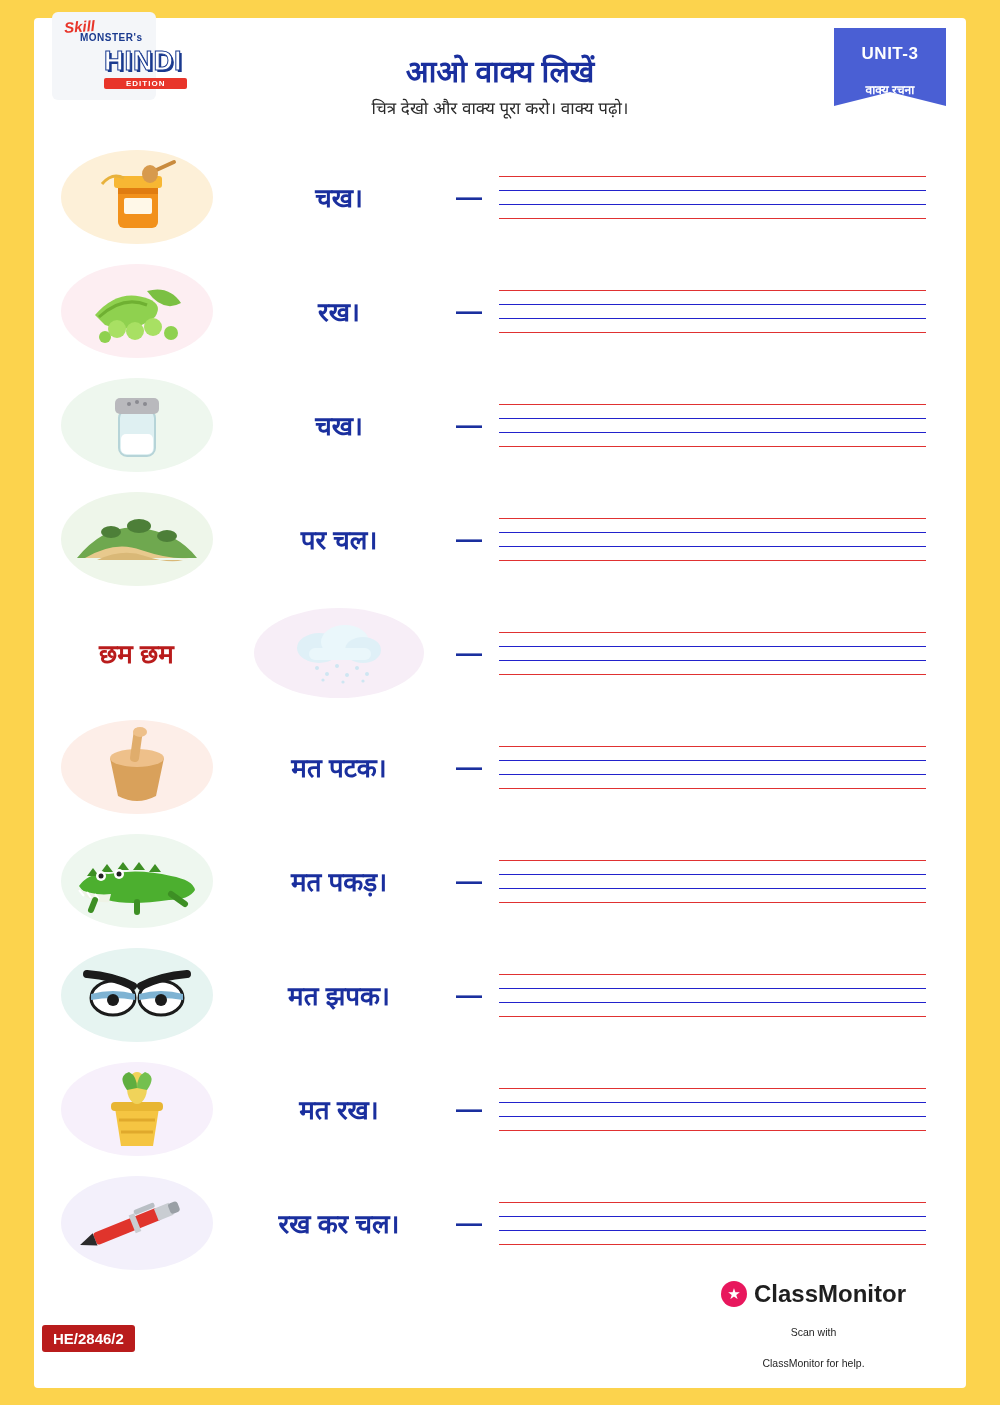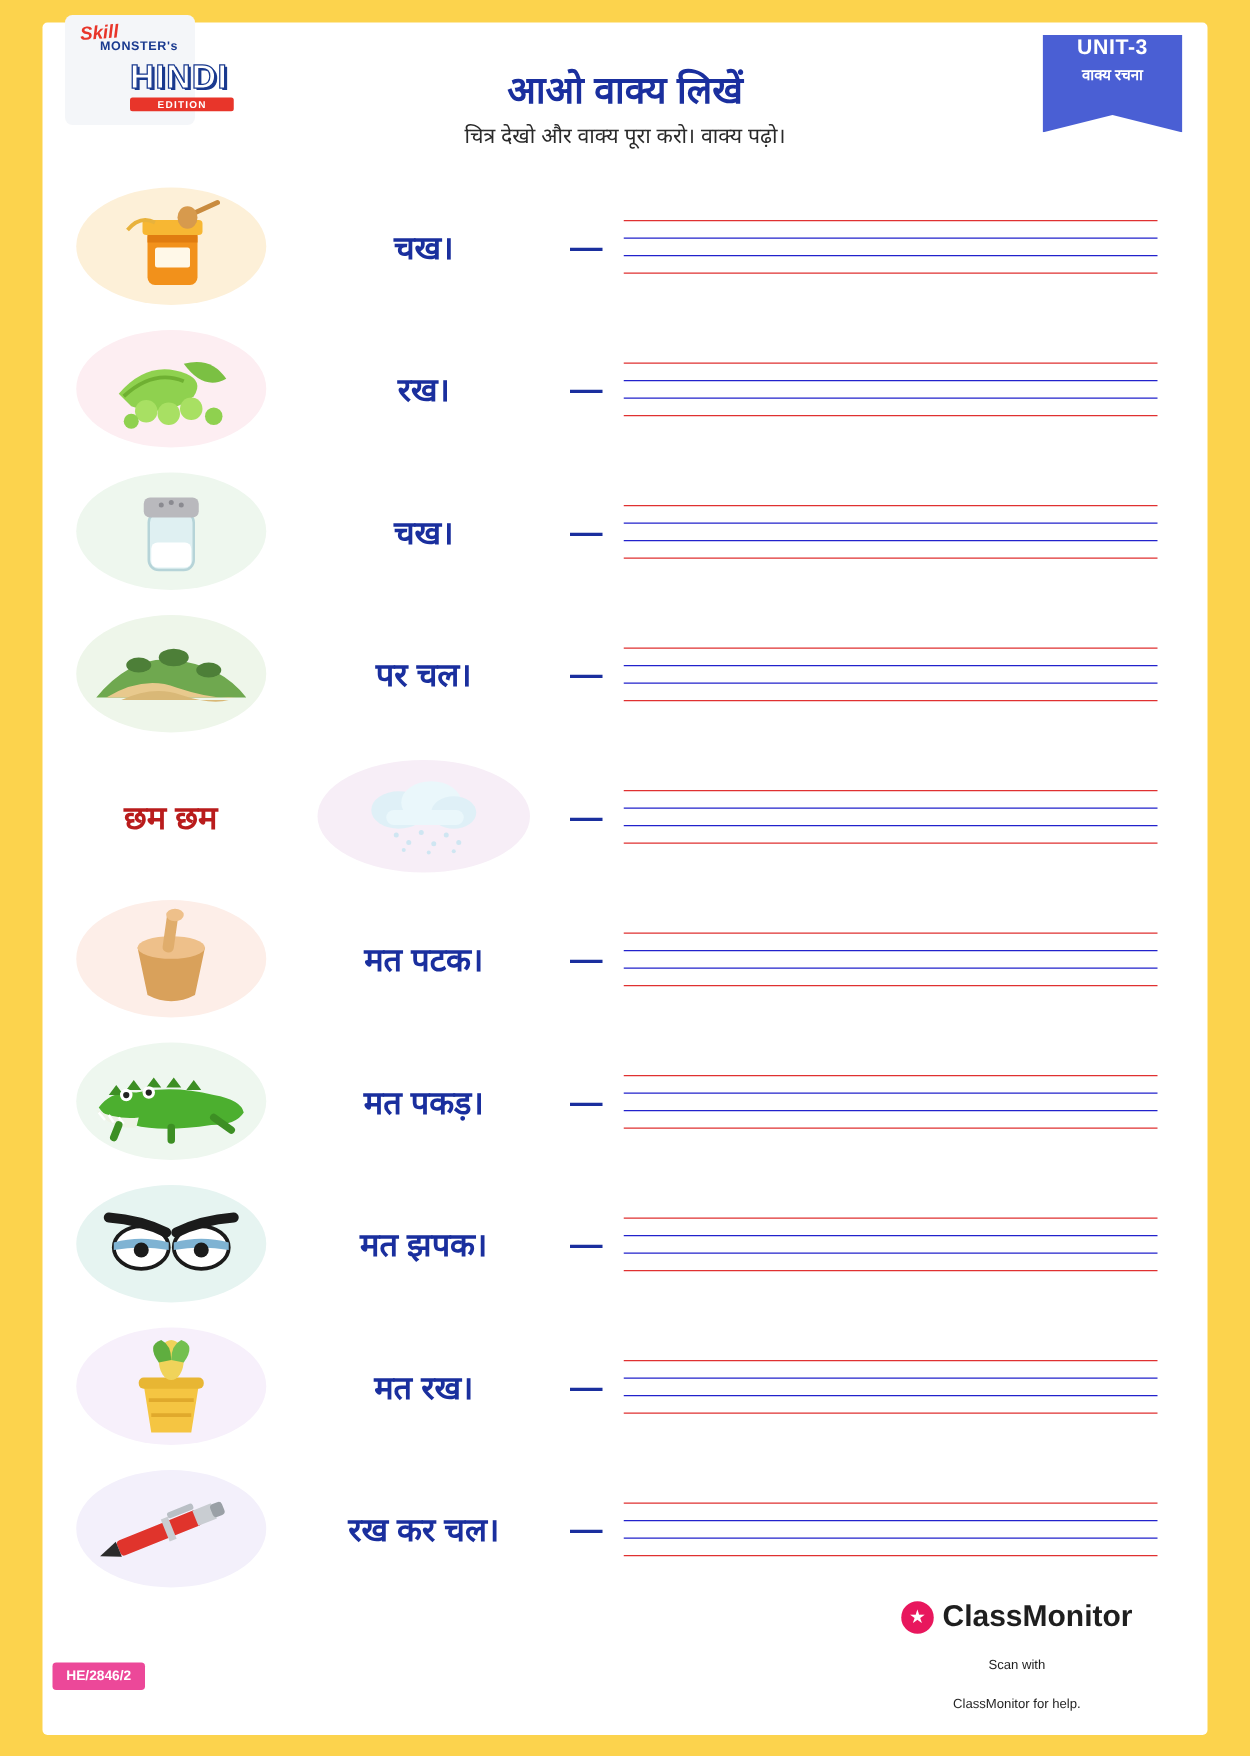--- a/index.html
+++ b/index.html
@@ -54,24 +54,25 @@
     padding: 1px 22px; border-radius: 2px;
     letter-spacing: 1px;
   }
   
   .unit-ribbon {
     position: absolute; right: 20px; top: 10px;
     width: 112px; height: 78px;
     background: #4a5fd4;
     clip-path: polygon(0 0, 100% 0, 100% 100%, 50% 82%, 0 100%);
     text-align: center;
+    padding-top: 16px;
     color: #ffffff;
   }
   .unit-line1 { font-size: 17px; font-weight: bold; letter-spacing: 0.5px; }
-  .unit-line2 { font-size: 12px; font-weight: bold; margin-top: 3px; }
+  .unit-line2 { font-size: 12px; font-weight: bold; margin-top: 17px; }
   
   .title {
     position: absolute; top: 32px; left: 0; width: 100%;
     text-align: center;
     font-size: 30px; font-weight: bold; color: #1a2f9e;
   }
   .subtitle {
     position: absolute; top: 78px; left: 0; width: 100%;
     text-align: center;
     font-size: 17px; color: #2a2a2a;
@@ -115,22 +116,22 @@
     text-align: center;
     font-size: 26px; font-weight: bold; color: #b91c1c;
   }
   .pic-mid {
     width: 200px; min-width: 200px;
     display: flex; align-items: center; justify-content: center;
   }
   
   .code-badge {
     position: absolute; left: 8px; bottom: 36px;
-    background: #ec4899; color: #ffffff;
-    font-size: 11px; font-weight: bold;
+    background: #b91c1c; color: #ffffff;
+    font-size: 15px; font-weight: bold;
     padding: 5px 11px;
     border-radius: 3px;
   }
   .cm {
     position: absolute; right: 60px; bottom: 18px;
     text-align: center;
   }
   .cm-top { display: flex; align-items: center; gap: 7px; }
   .cm-star {
     width: 26px; height: 26px; border-radius: 50%;

